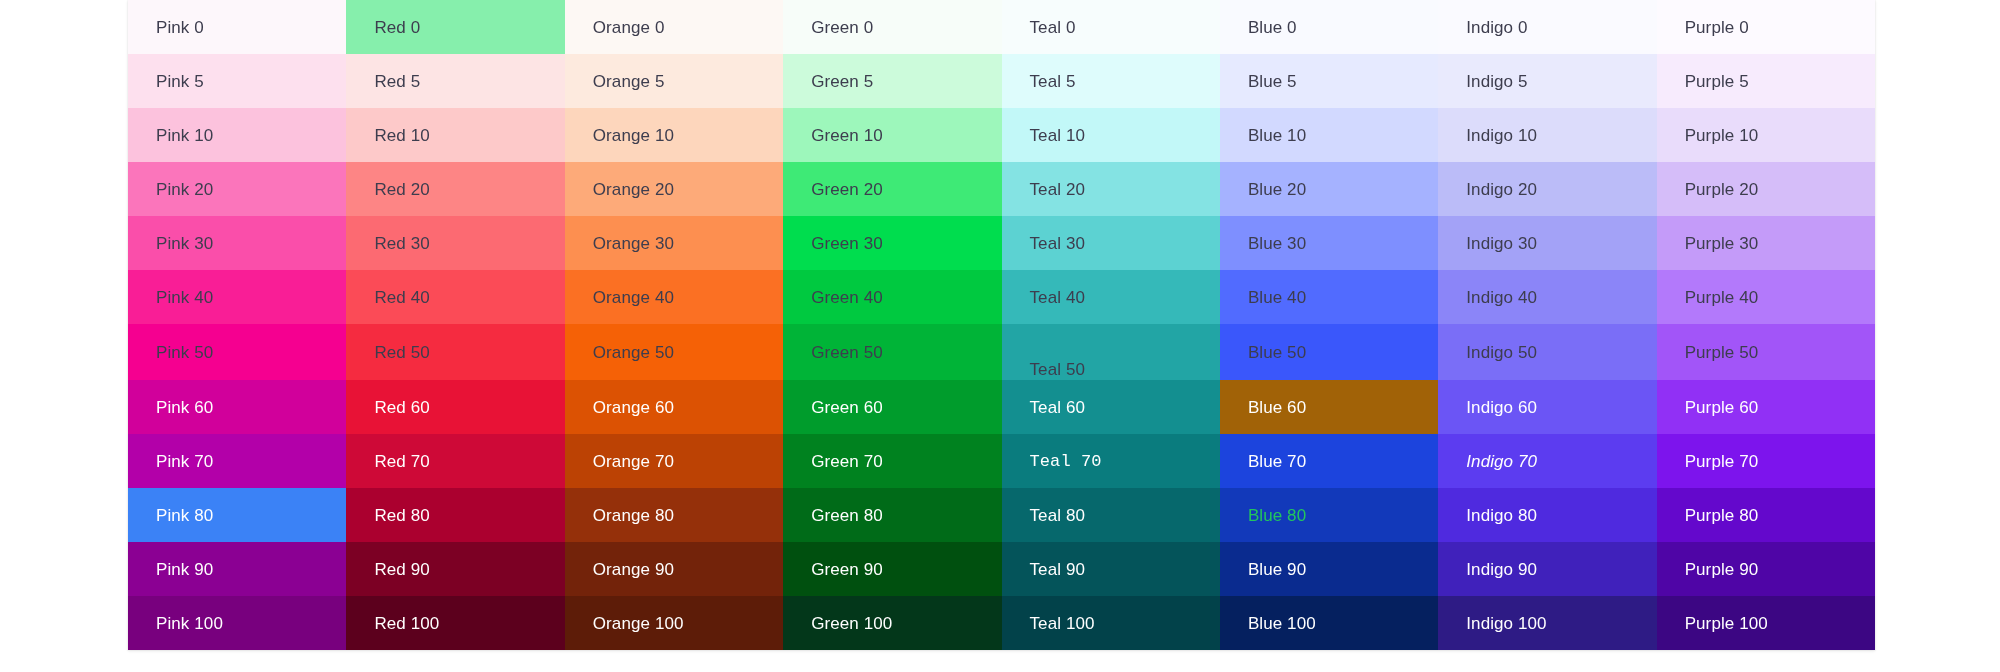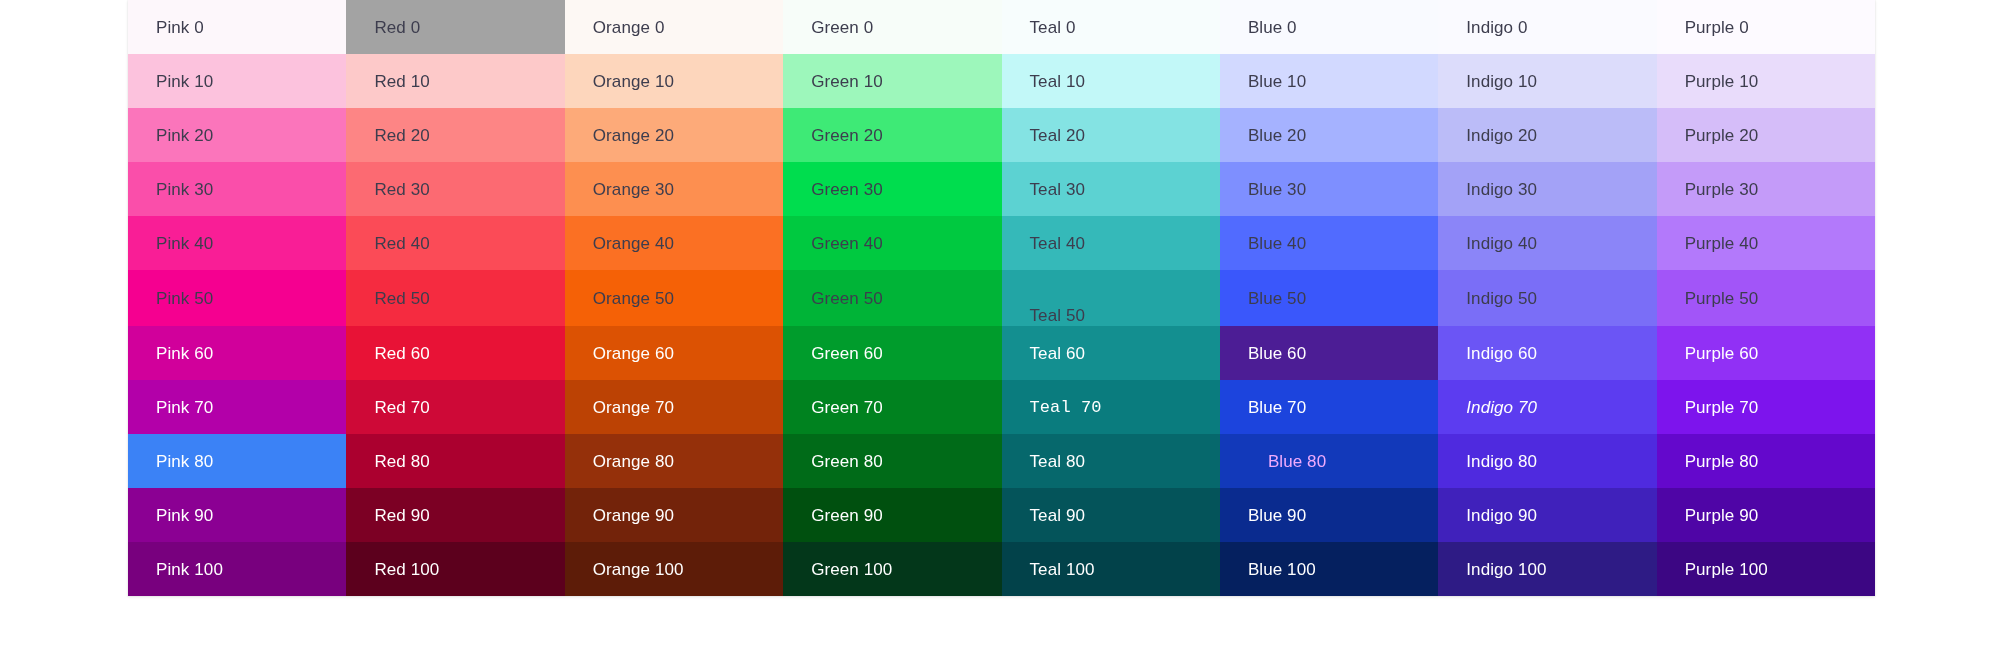--- a/index.html
+++ b/index.html
@@ -50,27 +50,37 @@
   }
 </style>
 </head>
 <body>
 
 <div id="palette-viewport">
   <table id="palette-table">
     <tbody id="palette-body">
         <tr>
           <td style="background-color: rgb(253, 247, 251);"><span class="swatch-label" style="color: rgb(61, 61, 78);">Pink 0</span></td>
-          <td style="background-color: #a3a3a3;"><span class="swatch-label" style="color: rgb(61, 61, 78);">Red 0</span></td>
+          <td style="background-color: #86efac;"><span class="swatch-label" style="color: rgb(61, 61, 78);">Red 0</span></td>
           <td style="background-color: rgb(253, 248, 244);"><span class="swatch-label" style="color: rgb(61, 61, 78);">Orange 0</span></td>
           <td style="background-color: rgb(247, 253, 249);"><span class="swatch-label" style="color: rgb(61, 61, 78);">Green 0</span></td>
           <td style="background-color: rgb(247, 253, 253);"><span class="swatch-label" style="color: rgb(61, 61, 78);">Teal 0</span></td>
           <td style="background-color: rgb(249, 250, 255);"><span class="swatch-label" style="color: rgb(61, 61, 78);">Blue 0</span></td>
           <td style="background-color: rgb(250, 250, 255);"><span class="swatch-label" style="color: rgb(61, 61, 78);">Indigo 0</span></td>
           <td style="background-color: rgb(253, 250, 255);"><span class="swatch-label" style="color: rgb(61, 61, 78);">Purple 0</span></td>
+        </tr>
+        <tr>
+          <td style="background-color: rgb(253, 224, 238);"><span class="swatch-label" style="color: rgb(61, 61, 78);">Pink 5</span></td>
+          <td style="background-color: rgb(253, 228, 228);"><span class="swatch-label" style="color: rgb(61, 61, 78);">Red 5</span></td>
+          <td style="background-color: rgb(253, 234, 222);"><span class="swatch-label" style="color: rgb(61, 61, 78);">Orange 5</span></td>
+          <td style="background-color: rgb(204, 251, 219);"><span class="swatch-label" style="color: rgb(61, 61, 78);">Green 5</span></td>
+          <td style="background-color: rgb(222, 252, 252);"><span class="swatch-label" style="color: rgb(61, 61, 78);">Teal 5</span></td>
+          <td style="background-color: rgb(230, 234, 255);"><span class="swatch-label" style="color: rgb(61, 61, 78);">Blue 5</span></td>
+          <td style="background-color: rgb(233, 234, 253);"><span class="swatch-label" style="color: rgb(61, 61, 78);">Indigo 5</span></td>
+          <td style="background-color: rgb(247, 235, 253);"><span class="swatch-label" style="color: rgb(61, 61, 78);">Purple 5</span></td>
         </tr>
         <tr>
           <td style="background-color: rgb(252, 194, 221);"><span class="swatch-label" style="color: rgb(61, 61, 78);">Pink 10</span></td>
           <td style="background-color: rgb(253, 201, 201);"><span class="swatch-label" style="color: rgb(61, 61, 78);">Red 10</span></td>
           <td style="background-color: rgb(253, 214, 188);"><span class="swatch-label" style="color: rgb(61, 61, 78);">Orange 10</span></td>
           <td style="background-color: rgb(157, 247, 187);"><span class="swatch-label" style="color: rgb(61, 61, 78);">Green 10</span></td>
           <td style="background-color: rgb(194, 248, 248);"><span class="swatch-label" style="color: rgb(61, 61, 78);">Teal 10</span></td>
           <td style="background-color: rgb(210, 217, 255);"><span class="swatch-label" style="color: rgb(61, 61, 78);">Blue 10</span></td>
           <td style="background-color: rgb(220, 220, 251);"><span class="swatch-label" style="color: rgb(61, 61, 78);">Indigo 10</span></td>
           <td style="background-color: rgb(233, 220, 251);"><span class="swatch-label" style="color: rgb(61, 61, 78);">Purple 10</span></td>
@@ -114,41 +124,41 @@
           <td style="background-color: rgb(58, 87, 251);"><span class="swatch-label" style="color: rgb(61, 61, 78);">Blue 50</span></td>
           <td style="background-color: rgb(122, 110, 247);"><span class="swatch-label" style="color: rgb(61, 61, 78);">Indigo 50</span></td>
           <td style="background-color: rgb(162, 85, 248);"><span class="swatch-label" style="color: rgb(61, 61, 78);">Purple 50</span></td>
         </tr>
         <tr>
           <td style="background-color: rgb(209, 0, 155);"><span class="swatch-label" style="color: rgb(255, 255, 255);">Pink 60</span></td>
           <td style="background-color: rgb(232, 18, 54);"><span class="swatch-label" style="color: rgb(255, 255, 255);">Red 60</span></td>
           <td style="background-color: rgb(220, 82, 3);"><span class="swatch-label" style="color: rgb(255, 255, 255);">Orange 60</span></td>
           <td style="background-color: rgb(0, 156, 44);"><span class="swatch-label" style="color: rgb(255, 255, 255);">Green 60</span></td>
           <td style="background-color: rgb(19, 143, 144);"><span class="swatch-label" style="color: rgb(255, 255, 255);">Teal 60</span></td>
-          <td style="background-color: #4c1d95;"><span class="swatch-label" style="color: rgb(255, 255, 255);">Blue 60</span></td>
+          <td style="background-color: #a16207;"><span class="swatch-label" style="color: rgb(255, 255, 255);">Blue 60</span></td>
           <td style="background-color: rgb(107, 85, 245);"><span class="swatch-label" style="color: rgb(255, 255, 255);">Indigo 60</span></td>
           <td style="background-color: rgb(145, 48, 245);"><span class="swatch-label" style="color: rgb(255, 255, 255);">Purple 60</span></td>
         </tr>
         <tr>
           <td style="background-color: rgb(179, 0, 169);"><span class="swatch-label" style="color: rgb(255, 255, 255);">Pink 70</span></td>
           <td style="background-color: rgb(206, 9, 55);"><span class="swatch-label" style="color: rgb(255, 255, 255);">Red 70</span></td>
           <td style="background-color: rgb(188, 66, 4); text-decoration: underline;"><span class="swatch-label" style="color: rgb(255, 255, 255);">Orange 70</span></td>
           <td style="background-color: rgb(0, 130, 31);"><span class="swatch-label" style="color: rgb(255, 255, 255);">Green 70</span></td>
           <td style="background-color: rgb(10, 124, 126);"><span class="swatch-label" style="color: rgb(255, 255, 255); font-family: Liberation Mono, monospace;">Teal 70</span></td>
           <td style="background-color: rgb(28, 68, 221);"><span class="swatch-label" style="color: rgb(255, 255, 255);">Blue 70</span></td>
           <td style="background-color: rgb(92, 60, 240);"><span class="swatch-label" style="color: rgb(255, 255, 255); font-style: italic;">Indigo 70</span></td>
           <td style="background-color: rgb(125, 20, 237);"><span class="swatch-label" style="color: rgb(255, 255, 255);">Purple 70</span></td>
         </tr>
         <tr>
           <td style="background-color: #3b82f6;"><span class="swatch-label" style="color: rgb(255, 255, 255);">Pink 80</span></td>
           <td style="background-color: rgb(171, 0, 47);"><span class="swatch-label" style="color: rgb(255, 255, 255);">Red 80</span></td>
           <td style="background-color: rgb(149, 48, 10);"><span class="swatch-label" style="color: rgb(255, 255, 255);">Orange 80</span></td>
           <td style="background-color: rgb(0, 107, 24);"><span class="swatch-label" style="color: rgb(255, 255, 255);">Green 80</span></td>
           <td style="background-color: rgb(6, 104, 108);"><span class="swatch-label" style="color: rgb(255, 255, 255);">Teal 80</span></td>
-          <td style="background-color: rgb(18, 57, 186);"><span class="swatch-label" style="color: #f0abfc; margin-left: 20px;">Blue 80</span></td>
+          <td style="background-color: rgb(18, 57, 186);"><span class="swatch-label" style="color: #22c55e;">Blue 80</span></td>
           <td style="background-color: rgb(79, 42, 223);"><span class="swatch-label" style="color: rgb(255, 255, 255);">Indigo 80</span></td>
           <td style="background-color: rgb(100, 8, 204);"><span class="swatch-label" style="color: rgb(255, 255, 255);">Purple 80</span></td>
         </tr>
         <tr>
           <td style="background-color: rgb(139, 0, 147);"><span class="swatch-label" style="color: rgb(255, 255, 255);">Pink 90</span></td>
           <td style="background-color: rgb(124, 0, 36);"><span class="swatch-label" style="color: rgb(255, 255, 255);">Red 90</span></td>
           <td style="background-color: rgb(115, 35, 10);"><span class="swatch-label" style="color: rgb(255, 255, 255);">Orange 90</span></td>
           <td style="background-color: rgb(0, 80, 15);"><span class="swatch-label" style="color: rgb(255, 255, 255);">Green 90</span></td>
           <td style="background-color: rgb(4, 84, 90);"><span class="swatch-label" style="color: rgb(255, 255, 255);">Teal 90</span></td>
           <td style="background-color: rgb(10, 43, 143);"><span class="swatch-label" style="color: rgb(255, 255, 255);">Blue 90</span></td>

